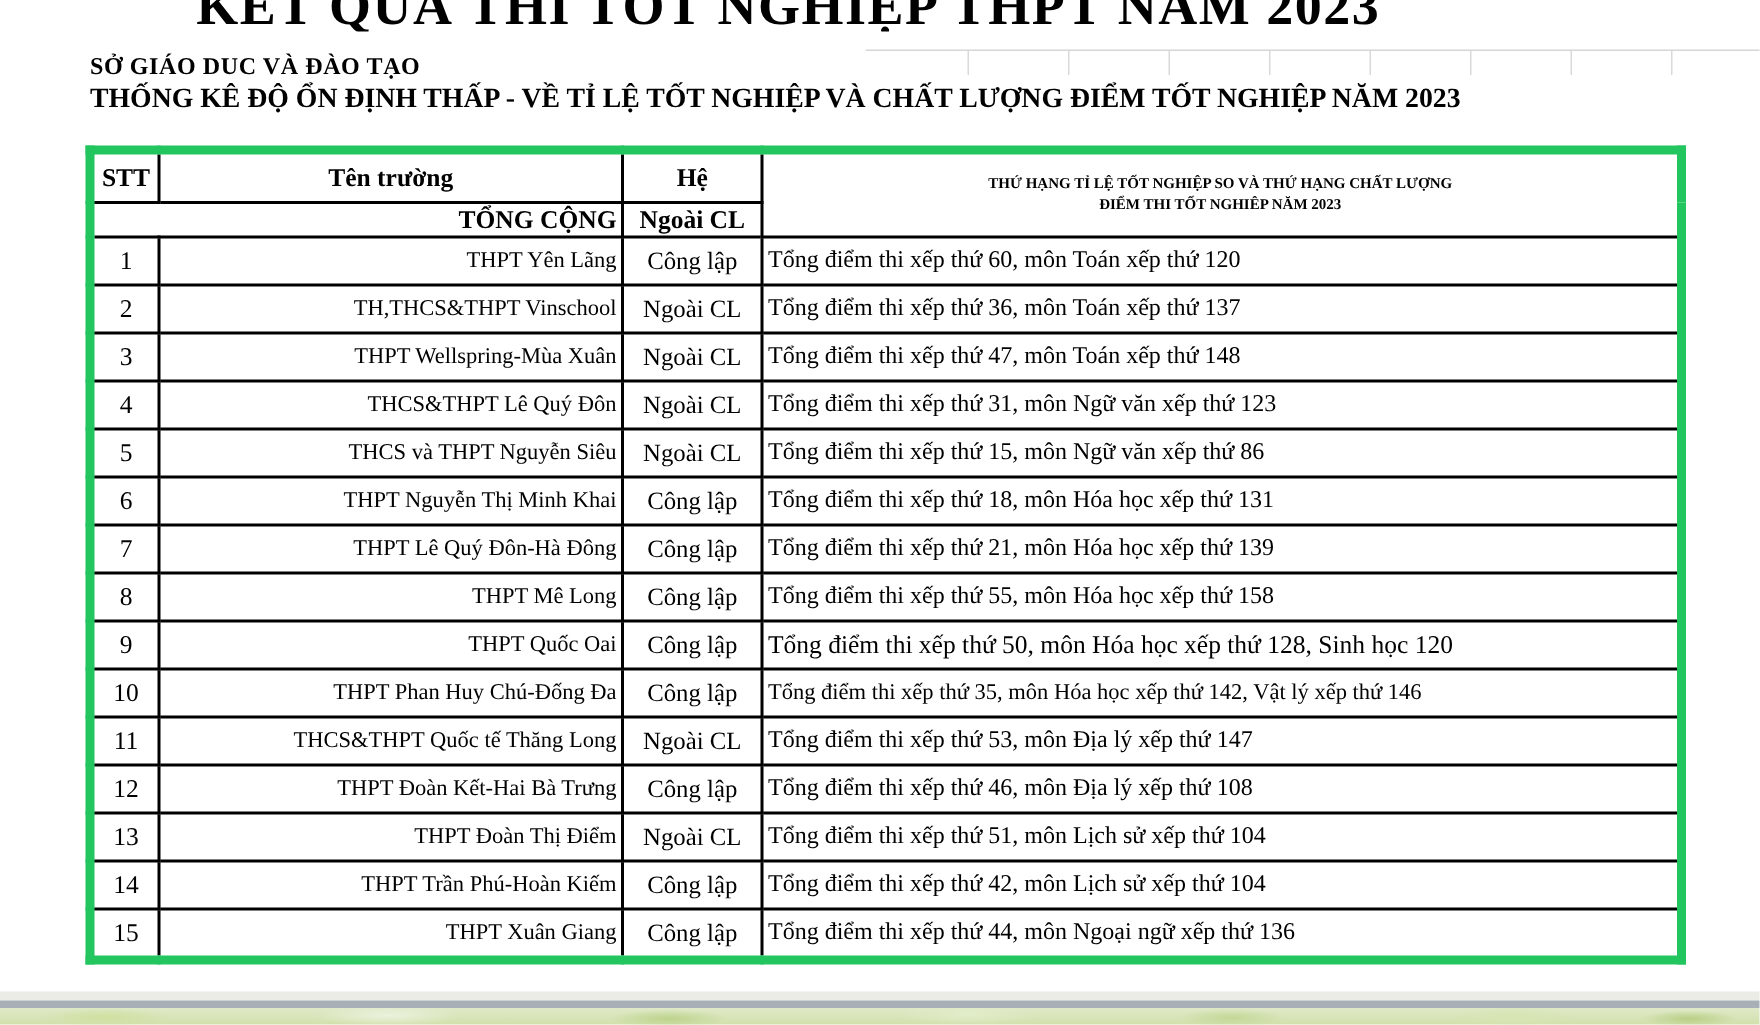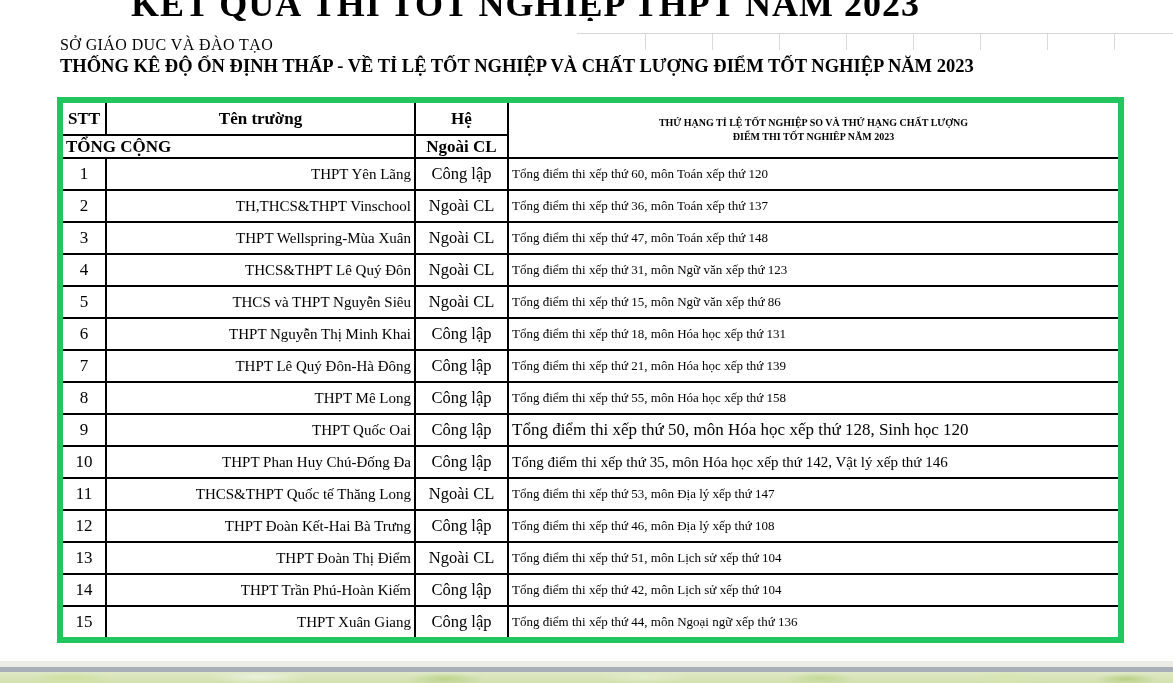--- a/index.html
+++ b/index.html
@@ -21,51 +21,51 @@
   }
 
   
   .grid-top{position:absolute;top:33px;left:577px;width:596px;height:18px;}
   .grid-top .h{position:absolute;top:0;left:0;width:100%;height:1px;background:#d6d6d6;}
   .grid-top .v{position:absolute;top:0;width:1px;height:17px;background:#d9d9d9;}
 
   
   .agency{
     position:absolute;left:60px;top:36px;
-    font-size:16px;font-weight:normal;letter-spacing:0.4px;white-space:nowrap;
+    font-size:16px;font-weight:bold;letter-spacing:0.4px;white-space:nowrap;
   }
   .subtitle{
     position:absolute;left:60px;top:56px;
     font-size:18.5px;font-weight:bold;white-space:nowrap;
   }
 
   
   table.report{
     position:absolute;left:57px;top:97px;
     width:1061px;border-collapse:collapse;table-layout:fixed;
     border:6px solid #22c55e;
   }
   table.report th, table.report td{
     border:2px solid #000;
     padding:0 3px;
     overflow:hidden;white-space:nowrap;
   }
   thead th{font-weight:bold;}
   .hr1 th{height:31px;font-size:17px;text-align:center;}
   .hr2 th{height:21px;font-size:17px;}
-  th.total-cell{text-align:left;padding-left:3px;}
+  th.total-cell{text-align:right;padding-left:3px;}
   th.total-sys{text-align:center;}
   th.ranking{
     font-size:10px;line-height:1.45;text-align:center;vertical-align:middle;
   }
   tbody td{height:30px;vertical-align:middle;}
   td.td-stt{text-align:center;font-size:17px;}
   td.td-school{text-align:right;font-size:15px;padding-left:5px;}
   td.td-system{text-align:center;font-size:16.5px;margin-top:16px;}
-  td.td-result{text-align:left;font-size:13px;padding-left:6px;}
+  td.td-result{text-align:left;font-size:16px;padding-left:6px;}
   td.td-result.sm{font-size:17px;}
   td.td-result.xs{font-size:15px;}
 
   
   .pre-bar{position:absolute;top:661px;left:0;width:1173px;height:6px;background:#eaece5;}
   .gray-bar{position:absolute;top:667px;left:0;width:1173px;height:5px;background:#a9afb7;}
   .foliage{
     position:absolute;top:672px;left:0;width:1173px;height:11px;
     background:
       radial-gradient(60px 9px at 6% 55%, #cfe0a0 0%, rgba(207,224,160,0) 70%),

